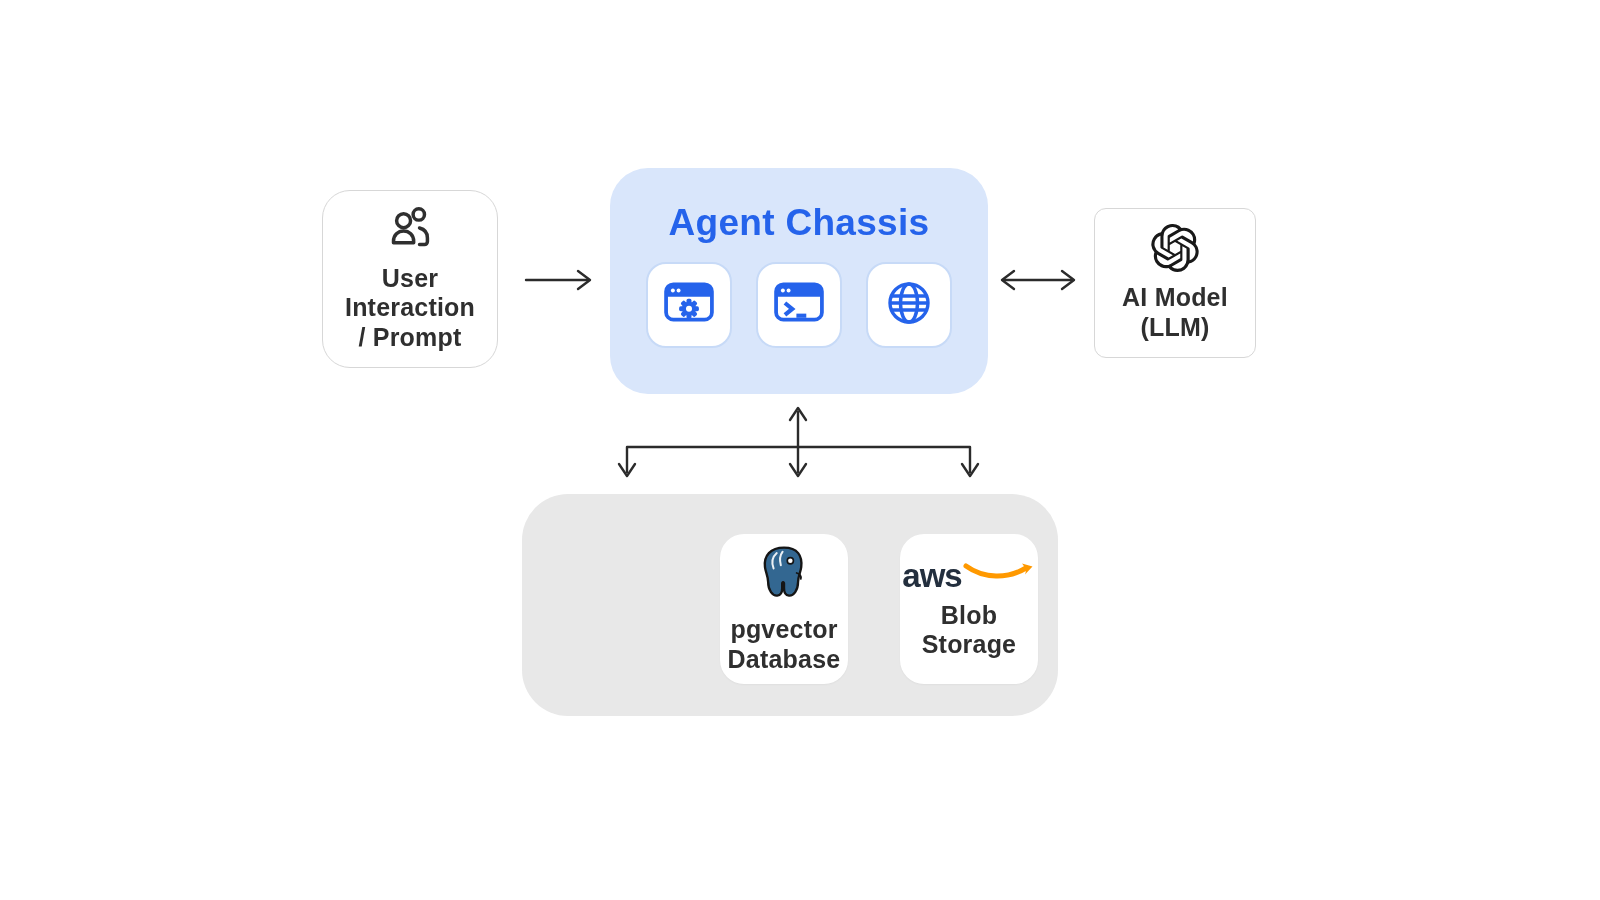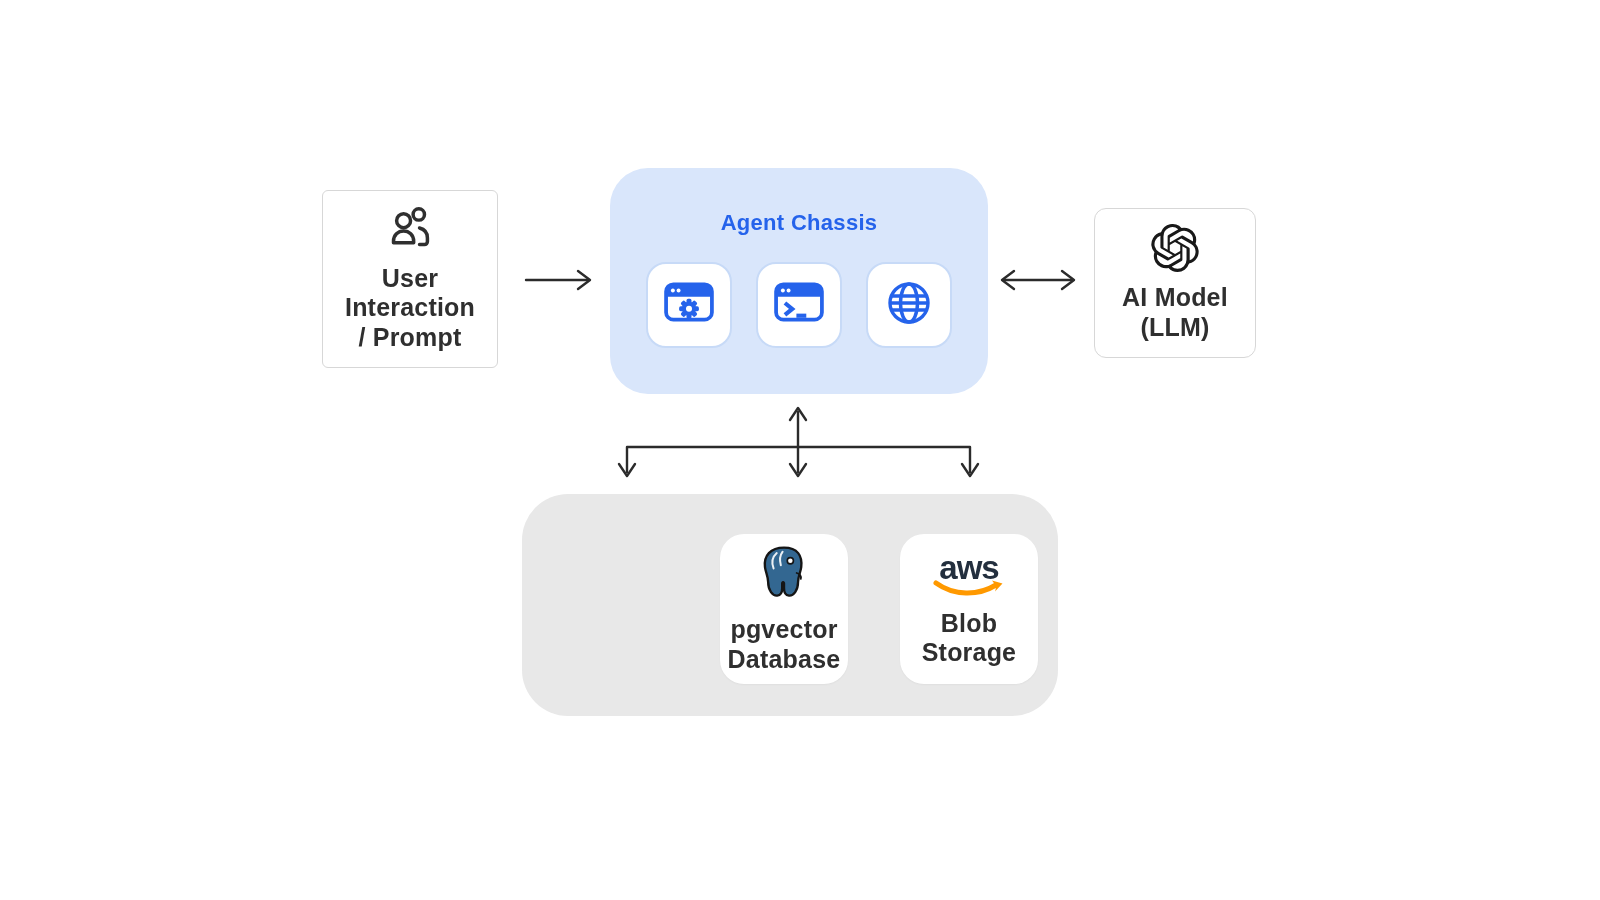--- a/index.html
+++ b/index.html
@@ -4,59 +4,59 @@
 <style>
   html,body{margin:0;padding:0;background:#ffffff;}
   .canvas{
     position:relative;width:1600px;height:900px;background:#ffffff;overflow:hidden;
     font-family:"Liberation Sans","DejaVu Sans",sans-serif;
   }
   .connector-layer{position:absolute;inset:0;pointer-events:none;}
   .connector-layer path{stroke:#2b2b2b;stroke-width:2.4;fill:none;stroke-linecap:round;stroke-linejoin:round;}
 
   .node{
-    position:absolute;background:#ffffff;border:1.5px solid #d7d7d7;border-radius:6px;
+    position:absolute;background:#ffffff;border:1.5px solid #d7d7d7;border-radius:28px;
     display:flex;flex-direction:column;align-items:center;justify-content:center;gap:10px;
     box-sizing:border-box;
   }
   .node-label{
     font-weight:700;font-size:25px;line-height:1.17;color:#2f2f2f;text-align:center;
     white-space:pre-line;letter-spacing:.2px;
   }
 
   
   .user-node{left:322px;top:190px;width:176px;height:178px;}
   .ai-node{left:1094px;top:208px;width:162px;height:150px;gap:7px;border-radius:12px;}
 
   
   .chassis-node{
     position:absolute;left:610px;top:168px;width:378px;height:226px;border-radius:38px;
     background:#d9e6fb;box-sizing:border-box;padding-top:36px;
   }
-  .chassis-title{font-weight:700;font-size:22px;line-height:38px;color:#2563eb;text-align:center;letter-spacing:.3px;}
+  .chassis-title{font-weight:700;font-size:37px;line-height:38px;color:#2563eb;text-align:center;letter-spacing:.3px;}
   .chassis-icons{display:flex;justify-content:center;gap:24px;margin-top:20px;}
   .chassis-card{
     width:86px;height:86px;background:#ffffff;border:2px solid #c7daf7;border-radius:20px;
     display:flex;align-items:center;justify-content:center;box-sizing:border-box;
   }
 
   
   .tools-container{
     position:absolute;left:522px;top:494px;width:536px;height:222px;border-radius:46px;background:#e8e8e8;
   }
   .tool-card{
     position:absolute;top:40px;height:150px;background:#ffffff;border-radius:24px;
     display:flex;flex-direction:column;align-items:center;justify-content:center;gap:9px;
     box-sizing:border-box;box-shadow:0 1px 2px rgba(0,0,0,.04);
   }
   .tool-card.mcp{left:36px;width:138px;}
   .tool-card.pg{left:198px;width:128px;}
   .tool-card.aws{left:378px;width:138px;}
 
-  .aws-logo{display:flex;flex-direction:column;align-items:center;line-height:1;}
+  .aws-logo{display:flex;flex-direction:row;align-items:center;line-height:1;}
   .aws-text{font-weight:700;font-size:33px;letter-spacing:-1px;color:#232f3e;line-height:1;}
   .aws-swoosh{margin-top:-4px;}
 </style>
 </head>
 <body>
 
 <div class="canvas">
 
   <svg class="connector-layer" viewBox="0 0 1600 900">
 

